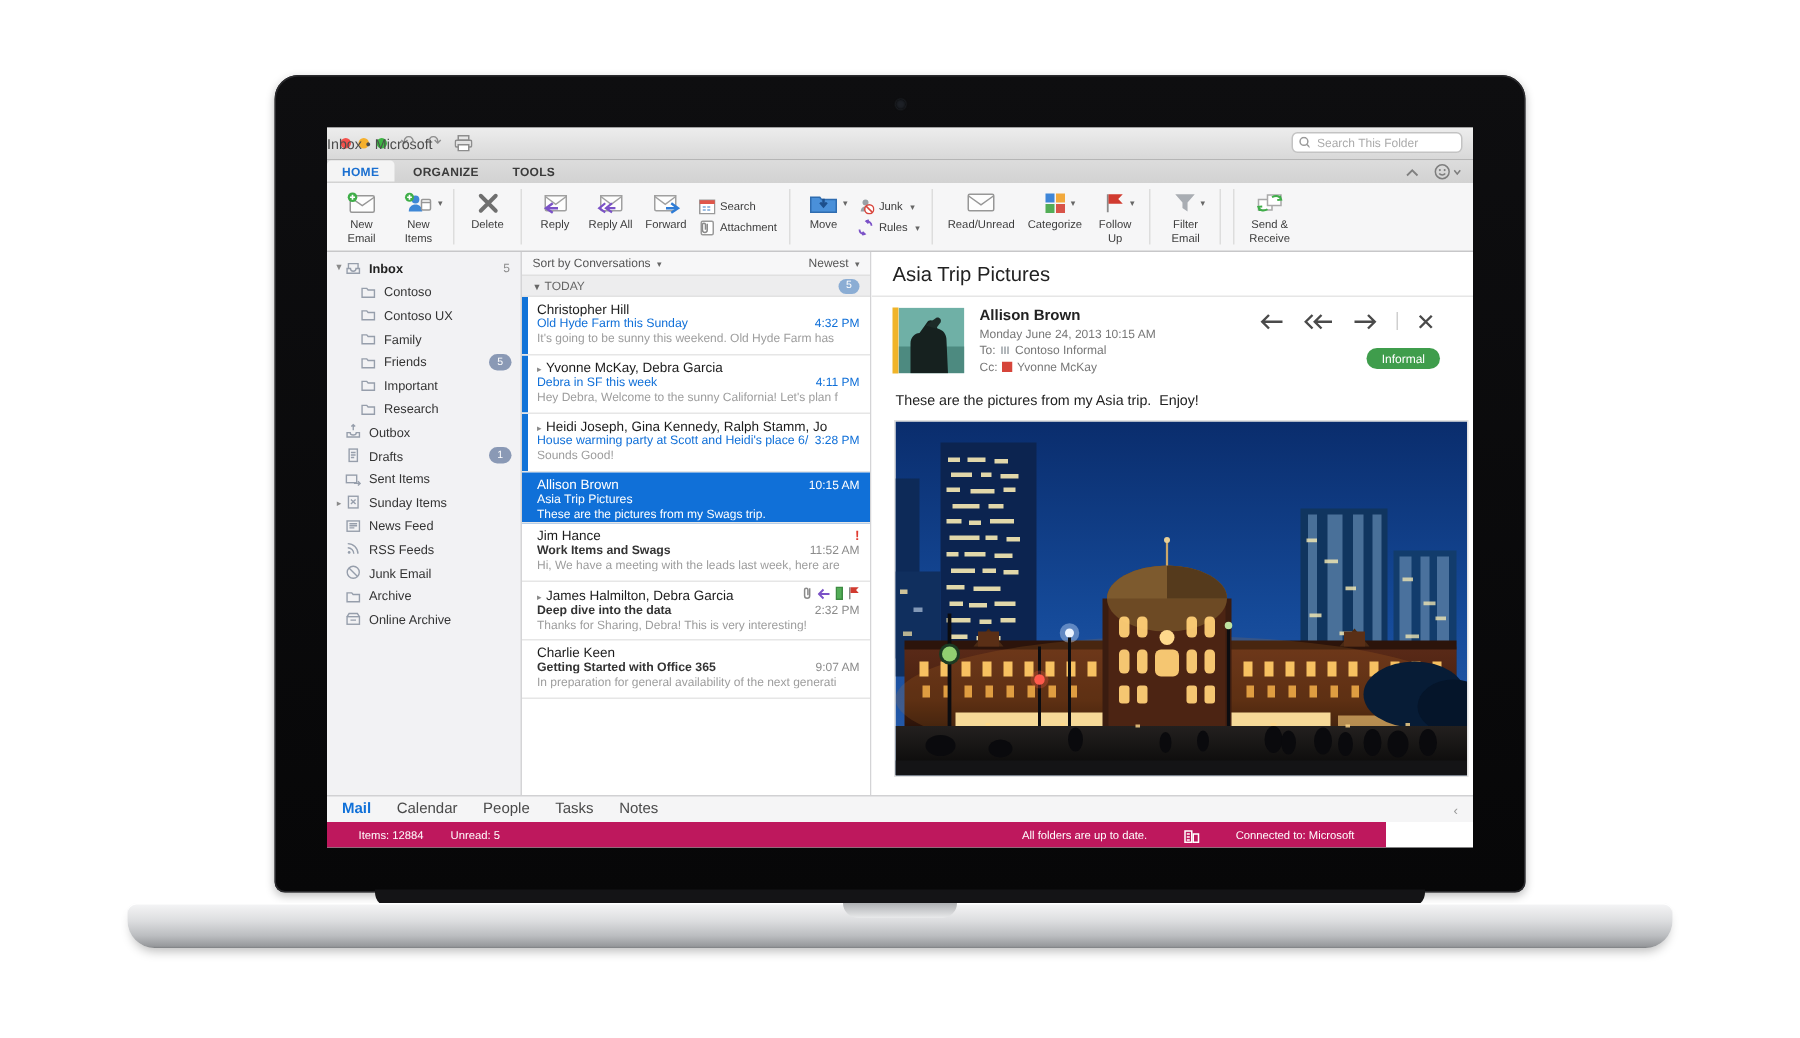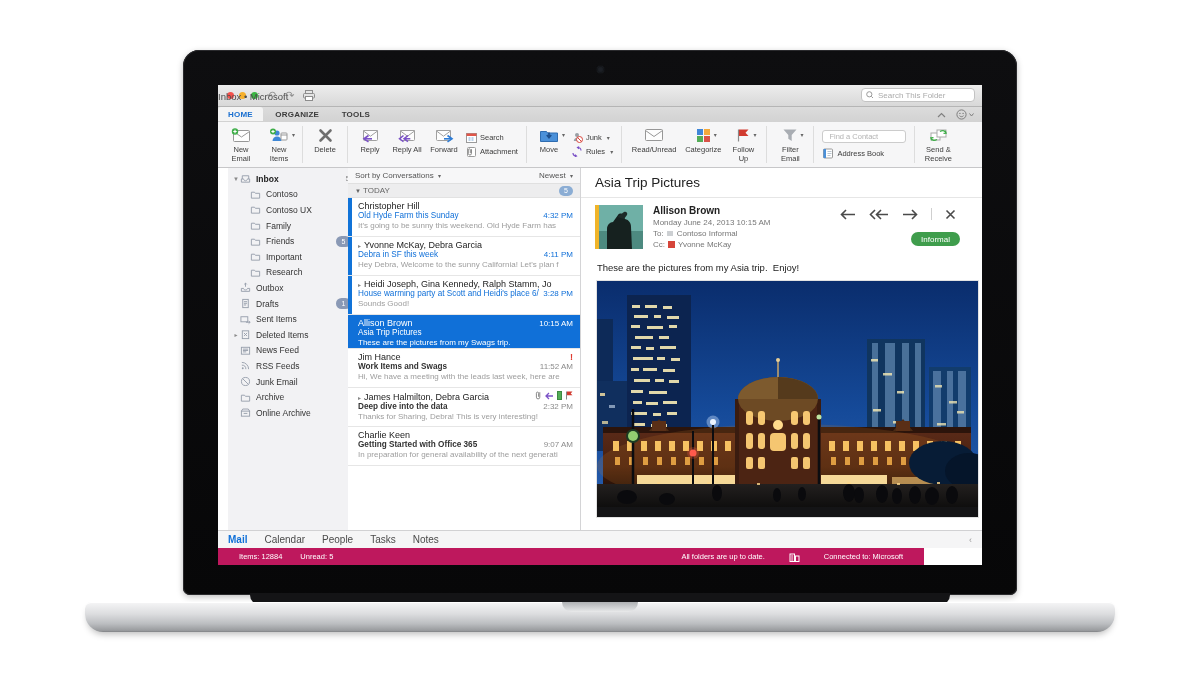--- a/index.html
+++ b/index.html
@@ -41,21 +41,21 @@
   .rlabel.wrap{width:32px;}
   .caret{font-size:6px;color:#666;margin-left:2px;}
   .rstack{display:flex;flex-direction:column;justify-content:center;gap:3px;padding:0 4px;}
   .rsmall{display:flex;align-items:center;gap:3px;font-size:7.5px;color:#3c3c3c;}
   .findbox{width:84px;height:13px;border:1px solid #cccccc;border-radius:3px;background:#fff;display:flex;align-items:center;padding:0 4px;box-sizing:border-box;}
   .findbox input{border:none;outline:none;width:72px;font-size:7.5px;color:#666;background:transparent;font-family:"Liberation Sans",sans-serif;}
   .findbox input::placeholder{color:#b3b3b3;}
 
   
   .content{left:0;top:83px;width:764px;height:362px;}
-  .sidebar{left:0;top:0;width:130px;height:362px;background:#f2f2f4;border-right:1px solid #d4d4d6;box-sizing:border-box;padding-top:3px;margin-left:10px;}
+  .sidebar{left:0;top:0;width:130px;height:362px;background:#f2f2f4;border-right:1px solid #d4d4d6;box-sizing:border-box;padding-top:3px;}
   .srow{height:15.6px;display:flex;align-items:center;padding-left:4px;font-size:8.5px;color:#333;}
   .srow .tri{width:8px;font-size:6px;color:#8a8a8a;text-align:center;flex:none;}
   .srow .sic{width:11px;height:11px;margin-right:5px;flex:none;}
   .srow.sub{padding-left:14px;}
   .slabel{flex:1;white-space:nowrap;overflow:hidden;}
   .slabel.bold{font-weight:bold;color:#222;}
   .scount{color:#8c8c8c;font-size:8px;padding-right:7px;}
   .sbadge{background:#8a99b5;color:#fff;font-size:7px;border-radius:7px;min-width:9px;height:11px;line-height:11px;text-align:center;padding:0 3px;margin-right:6px;}
 
   
@@ -363,33 +363,20 @@
     <div class="rbtn">
       <span class="ric">
         <svg width="16" height="15">
             <path d="M1.5 1.5h13L9.7 7v6l-3.4-2.3V7z" fill="#a9adb3"></path>
           </svg>
         <span class="caret" style="position:absolute;right:-5px;top:5px;">▾</span>
       </span>
         <span class="rlabel wrap">Filter Email</span>
     </div>
     <div class="rsep"></div>
-    <div class="rstack" style="gap:5px;">
-      <span class="findbox">
-        <input type="text" placeholder="Find a Contact" style="">
-      </span>
-      <span class="rsmall">
-        <svg width="12" height="11">
-            <rect x="1.5" y="1" width="9" height="9" rx="1" fill="#fff" stroke="#9a9a9a"></rect>
-            <rect x="1.5" y="1" width="2.5" height="9" fill="#4a90d9"></rect>
-            <path d="M5.5 3.5h4M5.5 5.5h4M5.5 7.5h3" stroke="#b9c4cf"></path>
-          </svg>
-        <span>Address Book</span>
-      </span>
-    </div>
     <div class="rsep"></div>
     <div class="rbtn">
       <span class="ric">
         <svg width="19" height="15">
             <rect x="2" y="5" width="9" height="7" fill="#fff" stroke="#a9a9a9"></rect>
             <rect x="8" y="2" width="9" height="7" fill="#fff" stroke="#a9a9a9"></rect>
             <path d="M11 3.5c3-1.8 5.5-0.5 6 1.5M16.2 2.6l0.9 2.5l-2.6 0.2" fill="none" stroke="#3fae49" stroke-width="1.3"></path>
             <path d="M8 11.5c-3 1.8-5.5 0.5-6-1.5M2.8 12.4l-0.9-2.5l2.6-0.2" fill="none" stroke="#3fae49" stroke-width="1.3"></path>
           </svg>
       </span>
@@ -471,21 +458,21 @@
           <svg class="sic">
             <use href="#sym-send"></use>
           </svg>
           <span class="slabel">Sent Items</span>
         </div>
       <div class="srow">
           <span class="tri">▸</span>
           <svg class="sic">
             <use href="#sym-trash"></use>
           </svg>
-          <span class="slabel">Deleted Items</span>
+          <span class="slabel">Sunday Items</span>
         </div>
       <div class="srow">
           <span class="tri"></span>
           <svg class="sic">
             <use href="#sym-news"></use>
           </svg>
           <span class="slabel">News Feed</span>
         </div>
       <div class="srow">
           <span class="tri"></span>

